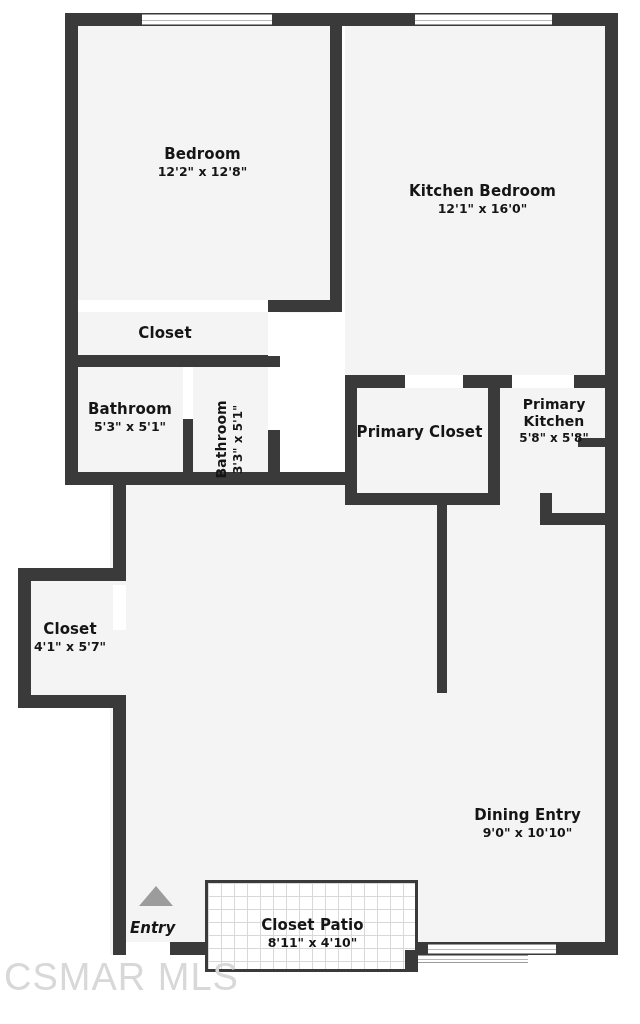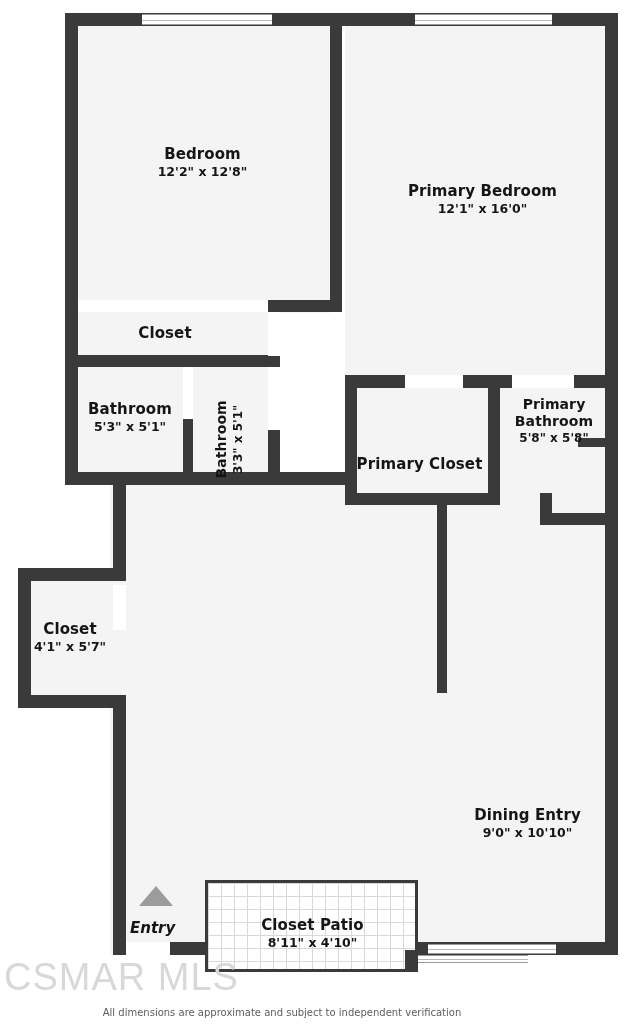--- a/index.html
+++ b/index.html
@@ -152,44 +152,44 @@
   <div class="patio" style="left:205px; top:880px; width:213px; height:92px;"></div>
   <div class="wall" style="left:405px; top:950px; width:13px; height:22px;"></div>
   <div class="window" style="left:418px; top:955px; width:110px; height:8px;"></div>
 
   <div class="label" style="left:105px; top:145px; width:195px;">
     <span class="nm">Bedroom</span>
     <span class="dm">12'2" x 12'8"</span>
   </div>
 
   <div class="label" style="left:375px; top:182px; width:215px;">
-    <span class="nm">Primary Bedroom</span>
+    <span class="nm">Kitchen Bedroom</span>
     <span class="dm">12'1" x 16'0"</span>
   </div>
 
   <div class="label" style="left:90px; top:324px; width:150px;">
     <span class="nm">Closet</span>
   </div>
 
   <div class="label" style="left:60px; top:400px; width:140px;">
     <span class="nm">Bathroom</span>
     <span class="dm">5'3" x 5'1"</span>
   </div>
 
   <div class="label rot small" style="left:164px; top:423px; width:130px; transform:rotate(-90deg);">
     <span class="nm">Bathroom</span>
     <span class="dm">3'3" x 5'1"</span>
   </div>
 
-  <div class="label" style="left:342px; top:423px; width:155px;margin-top:32px;">
+  <div class="label" style="left:342px; top:423px; width:155px;">
     <span class="nm">Primary Closet</span>
   </div>
 
   <div class="label small" style="left:490px; top:396px; width:128px; white-space:normal;">
-    <span class="nm">Primary Bathroom</span>
+    <span class="nm">Primary Kitchen</span>
     <span class="dm">5'8" x 5'8"</span>
   </div>
 
   <div class="label" style="left:10px; top:620px; width:120px;">
     <span class="nm">Closet</span>
     <span class="dm">4'1" x 5'7"</span>
   </div>
 
 
 
@@ -200,15 +200,14 @@
 
   <div class="label" style="left:215px; top:916px; width:195px;">
     <span class="nm">Closet Patio</span>
     <span class="dm">8'11" x 4'10"</span>
   </div>
 
   <div class="entry-tri" style="left:139px; top:886px;"></div>
   <div class="entry-txt" style="left:130px; top:919px;font-style:italic;">Entry</div>
 
   <div class="wm" style="left:4px; top:956px;">CSMAR MLS</div>
-  <div class="footer" style="left:0; top:1007px;">All dimensions are approximate and subject to independent verification</div>
 
 </div>
 
 </body></html>

